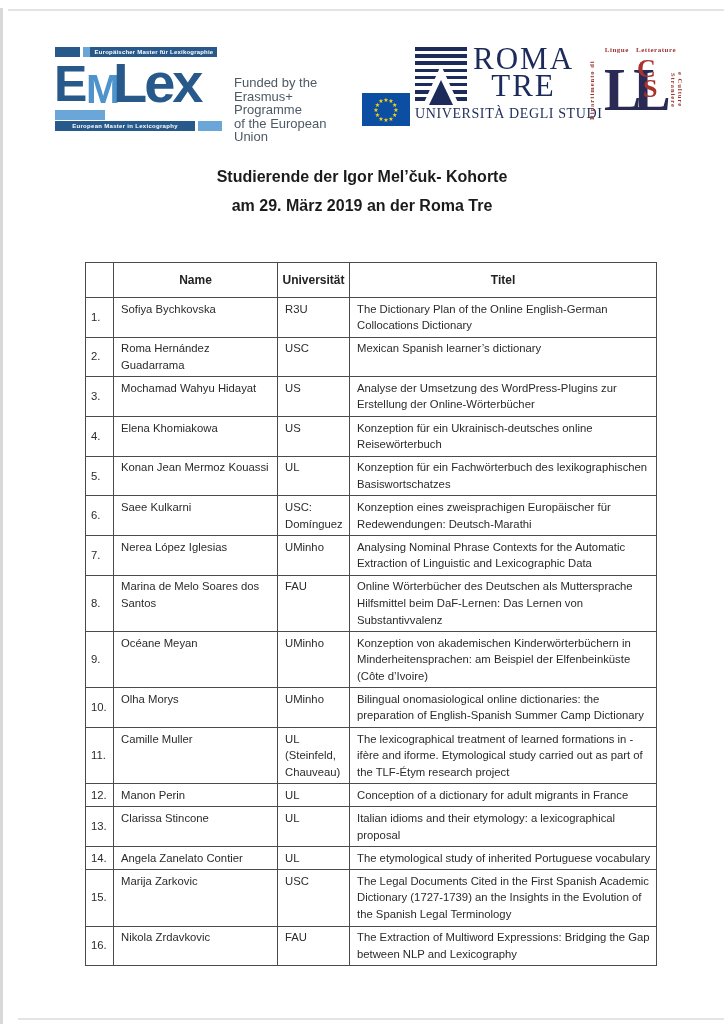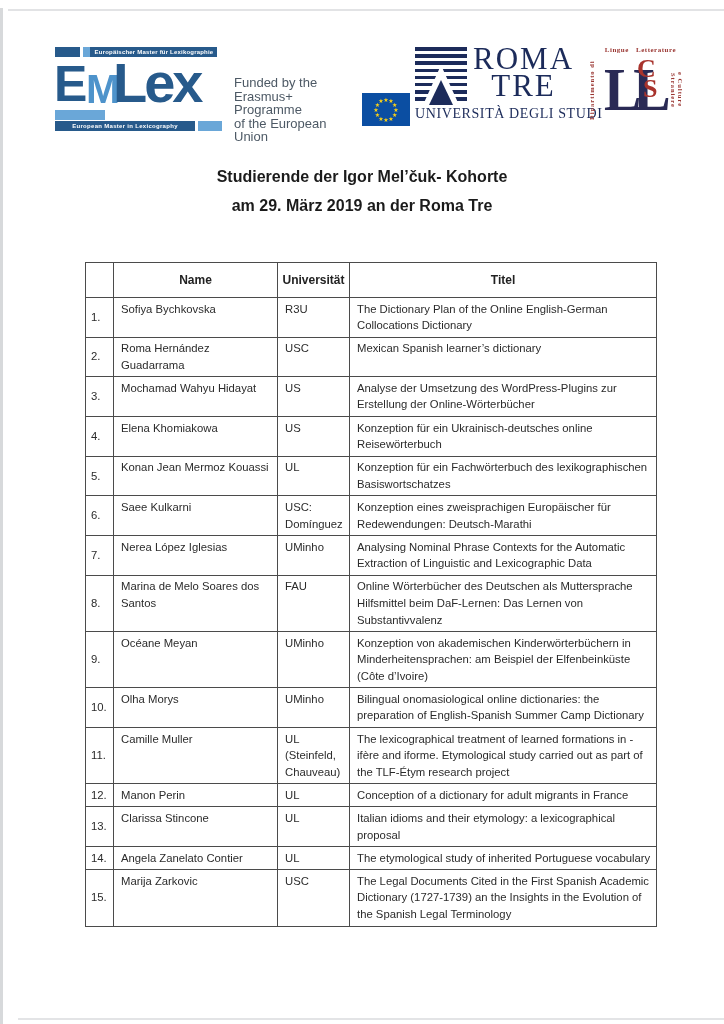--- a/index.html
+++ b/index.html
@@ -260,16 +260,22 @@
       <td class="c-title">The etymological study of inherited Portuguese vocabulary</td>
     </tr>
 
     <tr>
       <td class="c-idx">15.</td>
       <td class="c-name">Marija Zarkovic</td>
       <td class="c-uni">USC</td>
       <td class="c-title">The Legal Documents Cited in the First Spanish Academic Dictionary (1727-1739) an the Insights in the Evolution of the Spanish Legal Terminology</td>
     </tr>
 
+    <tr>
+      <td class="c-idx">16.</td>
+      <td class="c-name">Nikola Zrdavkovic</td>
+      <td class="c-uni">FAU</td>
+      <td class="c-title">The Extraction of Multiword Expressions: Bridging the Gap between NLP and Lexicography</td>
+    </tr>
   </tbody>
   </table>
 
 </div>
 
 </body></html>

